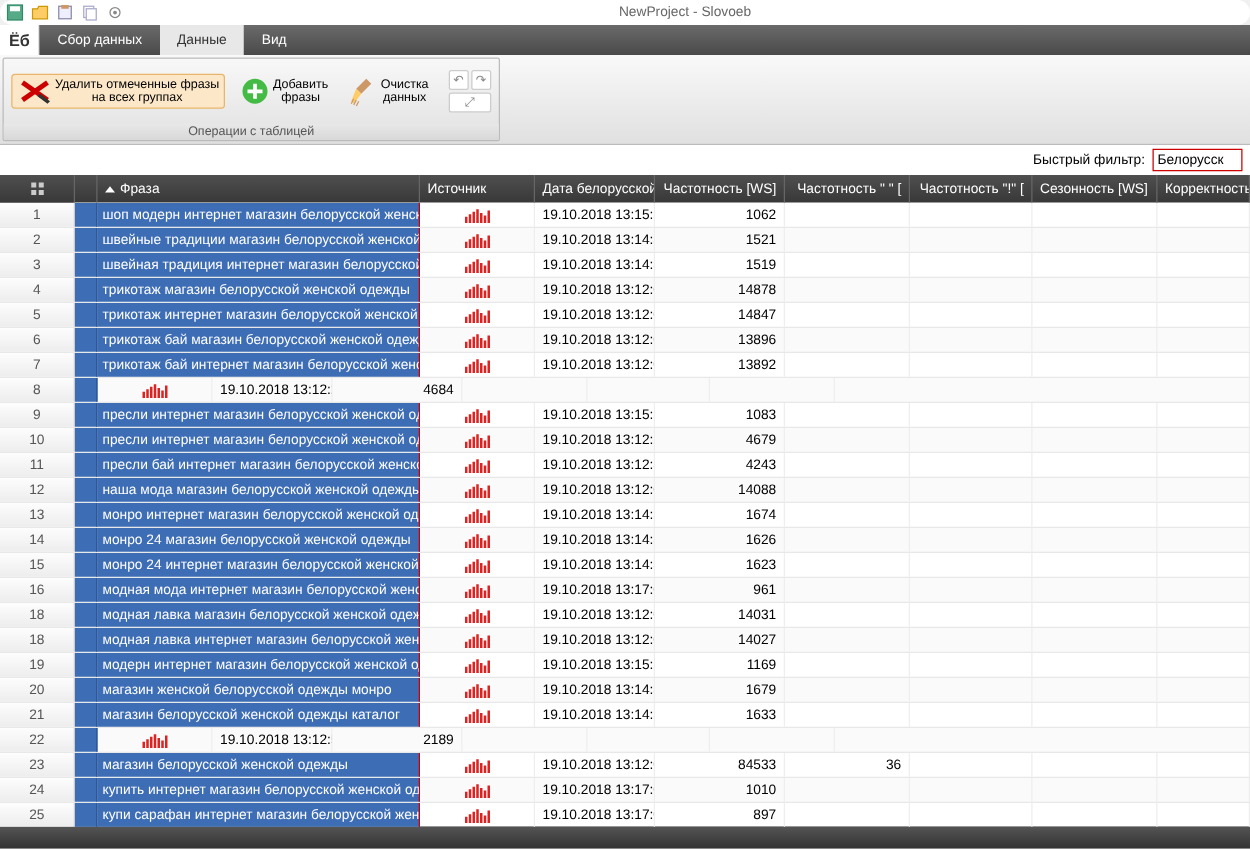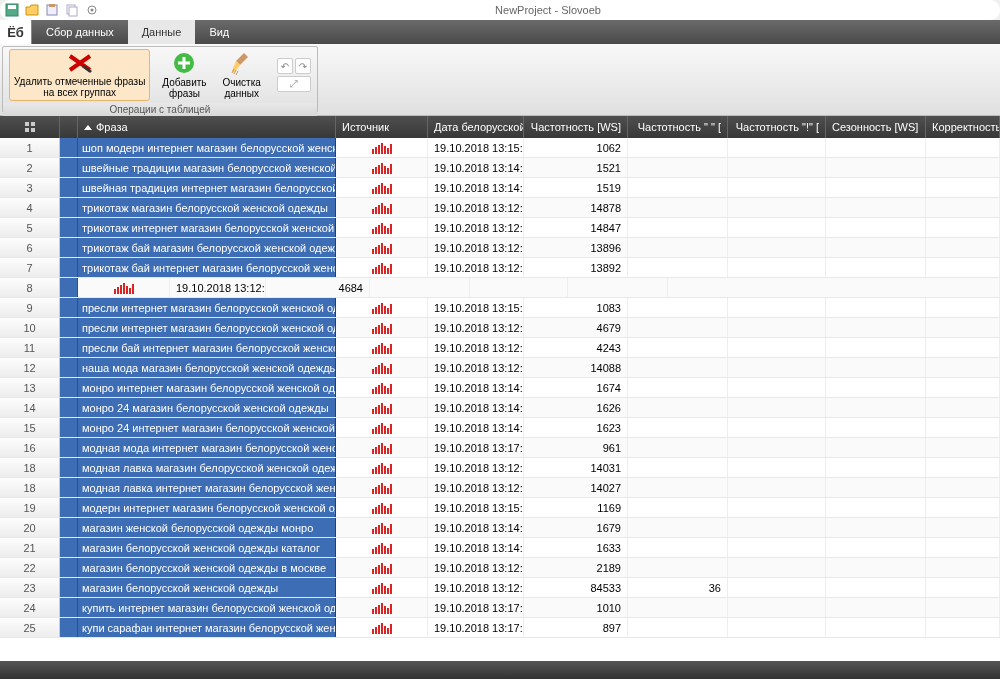--- a/index.html
+++ b/index.html
@@ -14,21 +14,21 @@
 
 .menubar { height: 24px; background: linear-gradient(#6a6a6a,#4a4a4a); display: flex; align-items: stretch; }
 .menubar-logo { width: 32px; background: #fff; display: flex; align-items: center; justify-content: center; font-weight: bold; font-size: 13px; color: #333; border-right: 1px solid #888; }
 .menuitem { padding: 0 14px; display: flex; align-items: center; color: #fff; cursor: pointer; }
 .menuitem.active { background: #e8e8e8; color: #333; }
 
 .ribbon { height: 72px; background: linear-gradient(#f9f9f9,#e0e0e0); border-bottom: 1px solid #bbb; display: flex; }
 .ribbon-group { border: 1px solid #bbb; margin: 2px; border-radius: 2px; display: flex; flex-direction: column; }
 .ribbon-group-body { flex: 1; display: flex; align-items: center; padding: 2px 6px; gap: 8px; }
 .ribbon-group-label { text-align: center; font-size: 10px; color: #555; background: linear-gradient(#e8e8e8,#d8d8d8); padding: 1px 4px; }
-.ribbon-btn { display: flex; flex-direction: column; align-items: center; gap: 2px; cursor: pointer; padding: 2px 4px; }
+.ribbon-btn { display: flex; align-items: center; gap: 2px; cursor: pointer; padding: 2px 4px; }
 .ribbon-btn.selected { background: #fce8c8; border: 1px solid #e8b56a; border-radius: 3px; }
 .ribbon-btn-label { font-size: 10px; text-align: center; line-height: 1.1; }
 .ribbon-extra { display: flex; flex-direction: column; gap: 2px; padding-left: 4px; }
 .ribbon-small { width: 16px; height: 16px; border: 1px solid #ccc; background: #fff; border-radius: 2px; display:flex; align-items:center; justify-content:center; font-size:10px; color:#888; }
 
 .filterbar { height: 24px; display: flex; align-items: center; justify-content: flex-end; padding: 2px 6px; background: #fff; gap: 6px; }
 .filter-input { width: 72px; height: 18px; border: 1px solid #c00; padding: 1px 3px; font-size: 11px; }
 
 .grid { flex: 1; display: flex; flex-direction: column; overflow: hidden; background: #fff; }
 .grid-header { display: flex; background: linear-gradient(#4f4f4f,#383838); color: #fff; height: 22px; }
@@ -153,20 +153,24 @@
             <span class="ribbon-small">↶</span>
             <span class="ribbon-small">↷</span>
           </div>
           <span class="ribbon-small" style="width:34px;">⤢</span>
         </div>
       </div>
       <div class="ribbon-group-label">Операции с таблицей</div>
     </div>
   </div>
 
+  <div class="filterbar">
+    <span>Быстрый фильтр:</span>
+    <input class="filter-input" value="Белорусск" style="">
+  </div>
 
   <div class="grid">
     <div class="grid-header">
       <div class="gh rownum">
           <svg width="12" height="12">
             <rect x="1" y="1" width="4" height="4" fill="#ccc"></rect>
             <rect x="7" y="1" width="4" height="4" fill="#ccc"></rect>
             <rect x="1" y="7" width="4" height="4" fill="#ccc"></rect>
             <rect x="7" y="7" width="4" height="4" fill="#ccc"></rect>
           </svg>
@@ -642,21 +646,20 @@
           <div class="gc date">19.10.2018 13:14:30</div>
           <div class="gc freq1">1633</div>
           <div class="gc freq2"></div>
           <div class="gc freq3"></div>
           <div class="gc season"></div>
           <div class="gc correct"></div>
         </div>
         <div class="grow">
           <div class="gc rownum">22</div>
           <div class="gc sel"></div>
-          <div class="gc phrase">магазин белорусской женской одежды в москве</div>
           <div class="gc source">
             <span class="bars">
               <span style="height:5px"></span>
               <span style="height:7px"></span>
               <span style="height:9px"></span>
               <span style="height:11px"></span>
               <span style="height:8px"></span>
               <span style="height:6px"></span>
               <span style="height:10px"></span>
             </span>

